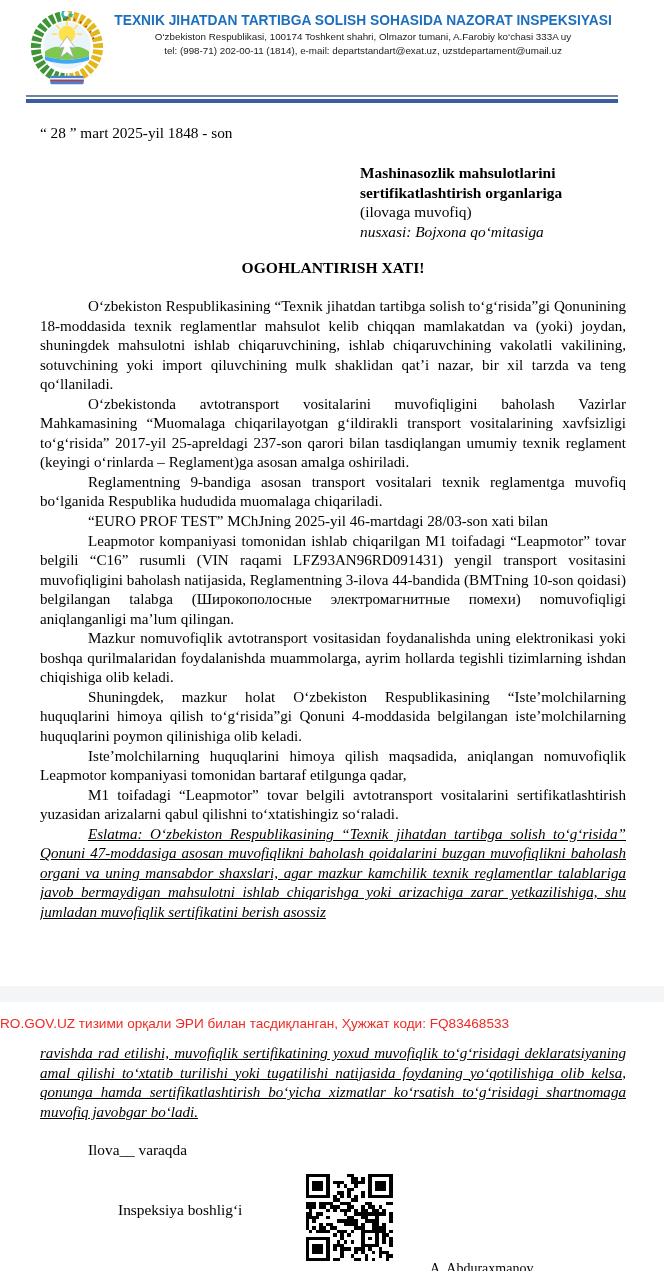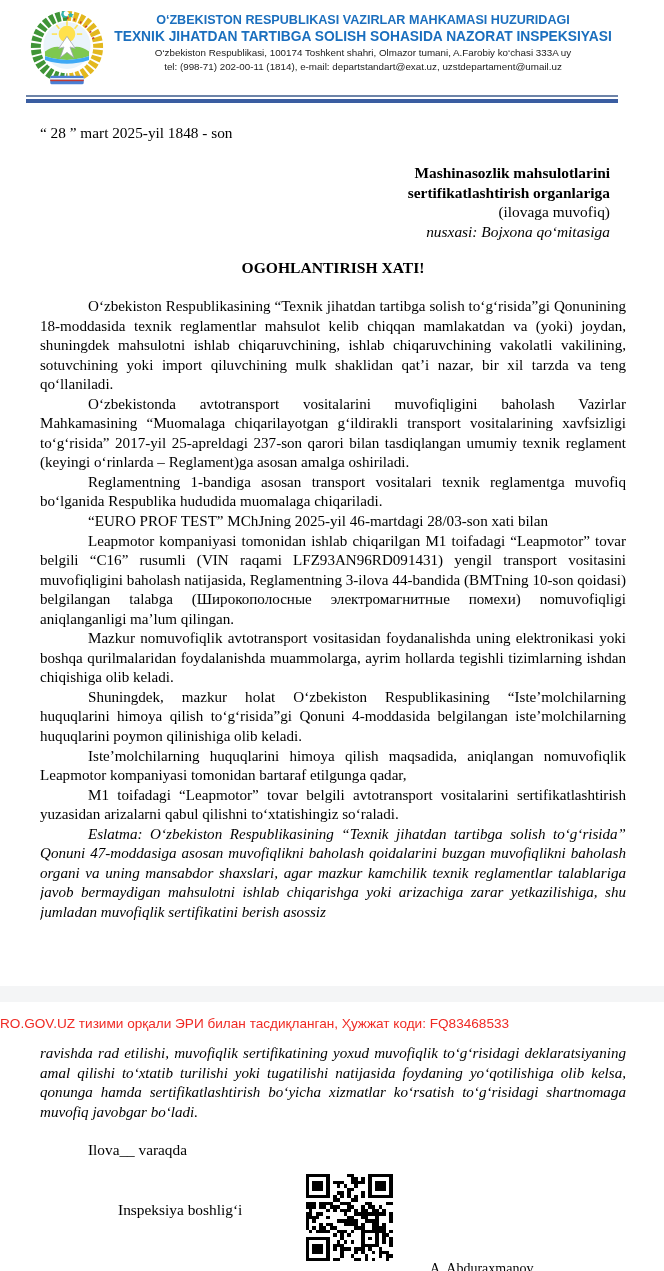--- a/index.html
+++ b/index.html
@@ -22,38 +22,38 @@
   .org-line.big{font-size:13.8px;line-height:18px;}
   .addr-line{color:#1a1a1a;font-size:9.8px;line-height:12.5px;margin-top:1px;}
   .rule{position:absolute;left:26px;width:592px;top:95px;}
   .rule .thin{height:2px;background:#6d83a8;}
   .rule .gap{height:2px;background:#ffffff;}
   .rule .thick{height:4px;background:#3a5da1;}
   
   .date-line{position:absolute;left:40px;top:124px;font-size:15.3px;}
   .addressee{
     position:absolute;right:54px;top:163px;width:250px;
-    text-align:right;font-size:15.4px;line-height:19.6px;
+    text-align:left;font-size:15.4px;line-height:19.6px;
   }
   .addressee .b{font-weight:bold;}
   .addressee .i{font-style:italic;}
   .letter-title{
     position:absolute;left:40px;width:586px;top:259px;
     text-align:center;font-weight:bold;font-size:15.6px;
   }
   
   .body-block{
     position:absolute;left:40px;top:297px;width:586px;height:648px;
     overflow:hidden;
   }
   .para{
     margin:0;text-align:justify;text-indent:48px;
     font-size:15.1px;line-height:19.55px;
   }
-  .para.italic{font-style:italic;}
+  .para.italic{font-style:italic;text-decoration:underline;}
   .para.no-indent{text-indent:0;}
   
   .page-gap{position:absolute;left:0;top:986px;width:664px;height:16px;background:#f4f5f6;}
   
   .stamp-line{
     position:absolute;left:0;top:1016px;
     font-family:"Liberation Sans","DejaVu Sans",sans-serif;
     font-size:13.6px;color:#ef2a24;white-space:nowrap;
   }
   .continuation-block{position:absolute;left:40px;top:1044px;width:586px;}
@@ -90,21 +90,20 @@
       <circle cx="47" cy="7" r="4.5" fill="#31b5ae"></circle>
       <circle cx="49" cy="6" r="3.4" fill="#ffffff"></circle>
       <path d="M55 4 l1.2 2.6 2.8 .3 -2.1 1.9 .6 2.8 -2.5 -1.5 -2.5 1.5 .6 -2.8 -2.1 -1.9 2.8 -.3 Z" fill="#31b5ae"></path>
       <rect x="28" y="88" width="44" height="11" rx="2" fill="#4a7fd4"></rect>
       <rect x="28" y="91" width="44" height="2" fill="#ffffff"></rect>
       <rect x="28" y="93" width="44" height="2" fill="#c63a2f"></rect>
     </svg>
   </div>
 
   <div class="header-text">
-    <div class="org-line">O‘ZBEKISTON RESPUBLIKASI VAZIRLAR MAHKAMASI HUZURIDAGI</div>
     <div class="org-line big">TEXNIK JIHATDAN TARTIBGA SOLISH SOHASIDA NAZORAT INSPEKSIYASI</div>
     <div class="addr-line">O‘zbekiston Respublikasi, 100174 Toshkent shahri, Olmazor tumani, A.Farobiy ko‘chasi 333A uy</div>
     <div class="addr-line">tel: (998-71) 202-00-11 (1814), e-mail:  departstandart@exat.uz, uzstdepartament@umail.uz</div>
   </div>
 
   <div class="rule">
     <div class="thin"></div>
     <div class="gap"></div>
     <div class="thick"></div>
   </div>
@@ -116,21 +115,21 @@
     <div class="b">sertifikatlashtirish organlariga</div>
     <div>(ilovaga muvofiq)</div>
     <div class="i">nusxasi: Bojxona qo‘mitasiga</div>
   </div>
 
   <div class="letter-title">OGOHLANTIRISH XATI!</div>
 
   <div class="body-block">
     <p class="para">O‘zbekiston Respublikasining “Texnik jihatdan tartibga solish to‘g‘risida”gi Qonunining 18-moddasida texnik reglamentlar mahsulot kelib chiqqan mamlakatdan va (yoki) joydan, shuningdek mahsulotni ishlab chiqaruvchining, ishlab chiqaruvchining vakolatli vakilining, sotuvchining yoki import qiluvchining mulk shaklidan qat’i nazar, bir xil tarzda va teng qo‘llaniladi.</p>
     <p class="para">O‘zbekistonda avtotransport vositalarini muvofiqligini baholash Vazirlar Mahkamasining “Muomalaga chiqarilayotgan g‘ildirakli transport vositalarining xavfsizligi to‘g‘risida” 2017-yil 25-apreldagi 237-son qarori bilan tasdiqlangan umumiy texnik reglament (keyingi o‘rinlarda – Reglament)ga asosan amalga oshiriladi.</p>
-    <p class="para">Reglamentning 1-bandiga asosan transport vositalari texnik reglamentga muvofiq bo‘lganida Respublika hududida muomalaga chiqariladi.</p>
+    <p class="para">Reglamentning 9-bandiga asosan transport vositalari texnik reglamentga muvofiq bo‘lganida Respublika hududida muomalaga chiqariladi.</p>
     <p class="para">“EURO PROF TEST” MChJning 2025-yil 46-martdagi 28/03-son xati bilan</p>
     <p class="para">Leapmotor kompaniyasi tomonidan ishlab chiqarilgan M1 toifadagi “Leapmotor” tovar belgili “C16” rusumli (VIN raqami LFZ93AN96RD091431) yengil transport vositasini muvofiqligini baholash natijasida, Reglamentning 3-ilova 44-bandida (BMTning 10-son qoidasi) belgilangan talabga (Широкополосные электромагнитные помехи) nomuvofiqligi aniqlanganligi ma’lum qilingan.</p>
     <p class="para">Mazkur nomuvofiqlik avtotransport vositasidan foydanalishda uning elektronikasi yoki boshqa qurilmalaridan foydalanishda muammolarga, ayrim hollarda tegishli tizimlarning ishdan chiqishiga olib keladi.</p>
     <p class="para">Shuningdek, mazkur holat O‘zbekiston Respublikasining “Iste’molchilarning huquqlarini himoya qilish to‘g‘risida”gi Qonuni 4-moddasida belgilangan iste’molchilarning huquqlarini poymon qilinishiga olib keladi.</p>
     <p class="para">Iste’molchilarning huquqlarini himoya qilish maqsadida, aniqlangan nomuvofiqlik Leapmotor kompaniyasi tomonidan bartaraf etilgunga qadar,</p>
     <p class="para">M1 toifadagi “Leapmotor” tovar belgili avtotransport vositalarini sertifikatlashtirish yuzasidan arizalarni qabul qilishni to‘xtatishingiz so‘raladi.</p>
     <p class="para italic">Eslatma: O‘zbekiston Respublikasining “Texnik jihatdan tartibga solish to‘g‘risida” Qonuni 47-moddasiga asosan muvofiqlikni baholash qoidalarini buzgan muvofiqlikni baholash organi va uning mansabdor shaxslari, agar mazkur kamchilik texnik reglamentlar talablariga javob bermaydigan mahsulotni ishlab chiqarishga yoki arizachiga zarar yetkazilishiga, shu jumladan muvofiqlik sertifikatini berish asossiz</p>
   </div>
 
   <div class="page-gap"></div>

